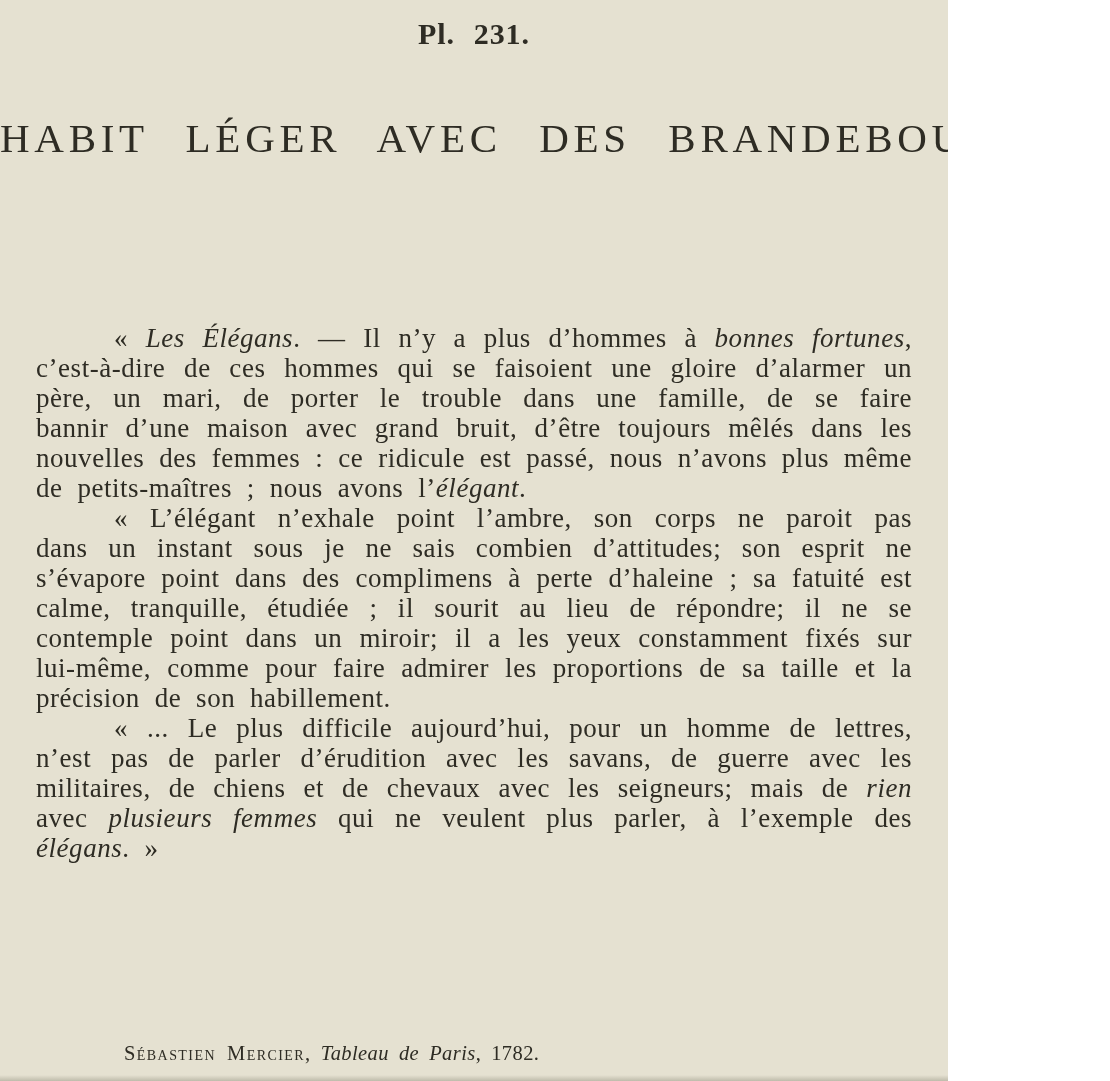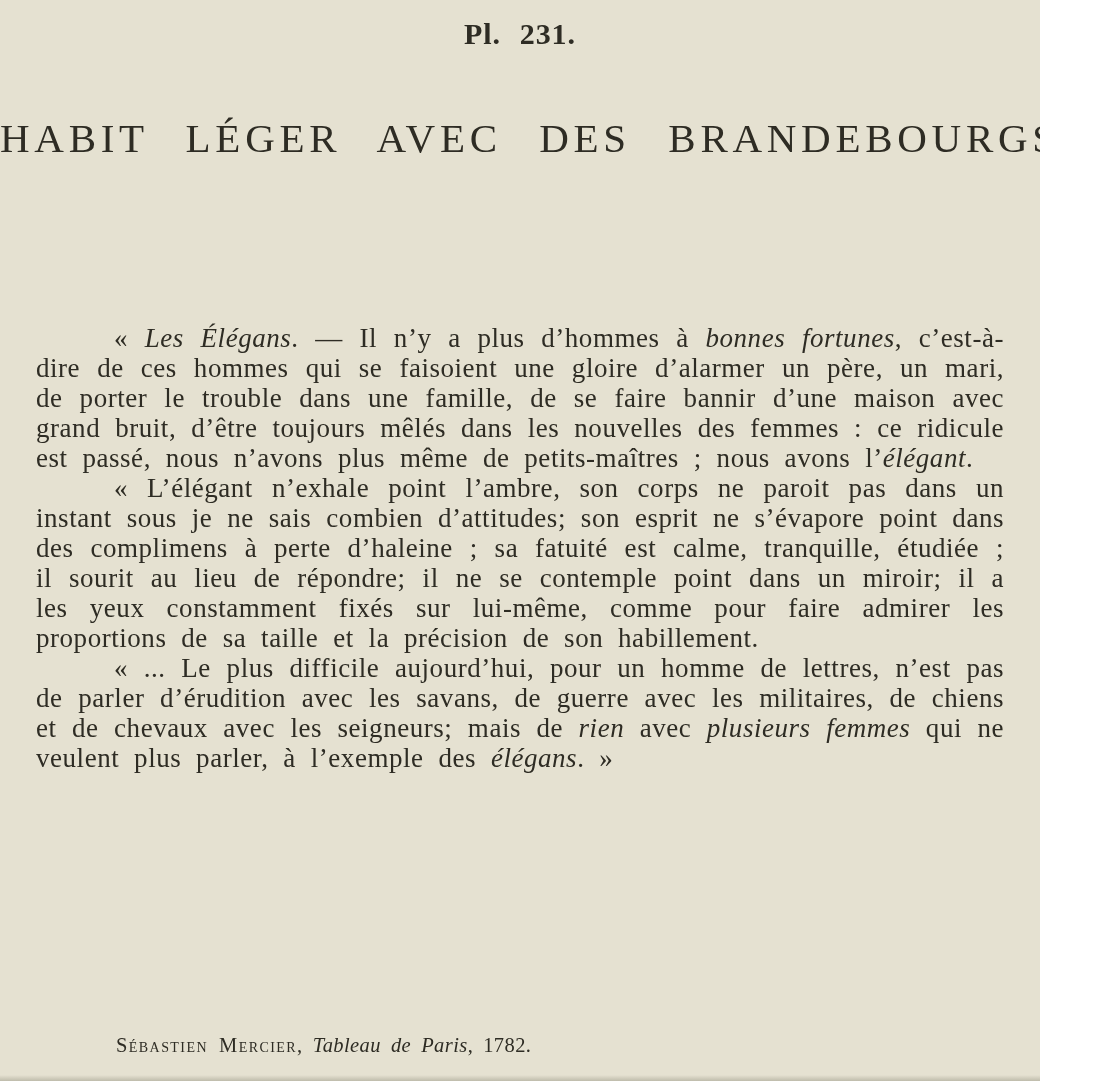--- a/index.html
+++ b/index.html
@@ -1,21 +1,21 @@
 <!DOCTYPE html>
 <html style="--paper: #e5e1d1; --ink: #2e2c24;"><head>
 <meta charset="utf-8">
 <style>
   html, body {
     margin: 0;
     padding: 0;
   }
   .page {
     position: relative;
-    width: 1040px;
+    width: 948px;
     height: 1081px;
     background: var(--paper, #e5e1d1);
     color: var(--ink, #2e2c24);
     font-family: "Liberation Serif", "DejaVu Serif", serif;
     overflow: hidden;
   }
   .plate-number {
     margin: 0;
     padding-top: 17px;
     text-align: center;
@@ -46,21 +46,21 @@
     line-height: 30px;
     letter-spacing: 0.02em;
     word-spacing: 0.28em;
   }
   .it { font-style: italic; }
   .sc { font-variant: small-caps; letter-spacing: 0.07em; }
   .citation {
     position: absolute;
     left: 112px;
     top: 1030px;
-    margin: 4px;
+    margin: 12px;
     font-size: 20.5px;
     letter-spacing: 0.02em;
     word-spacing: 0.22em;
   }
   .scan-edge-shadow {
     position: absolute;
     left: 0;
     bottom: 0;
     width: 100%;
     height: 6px;

